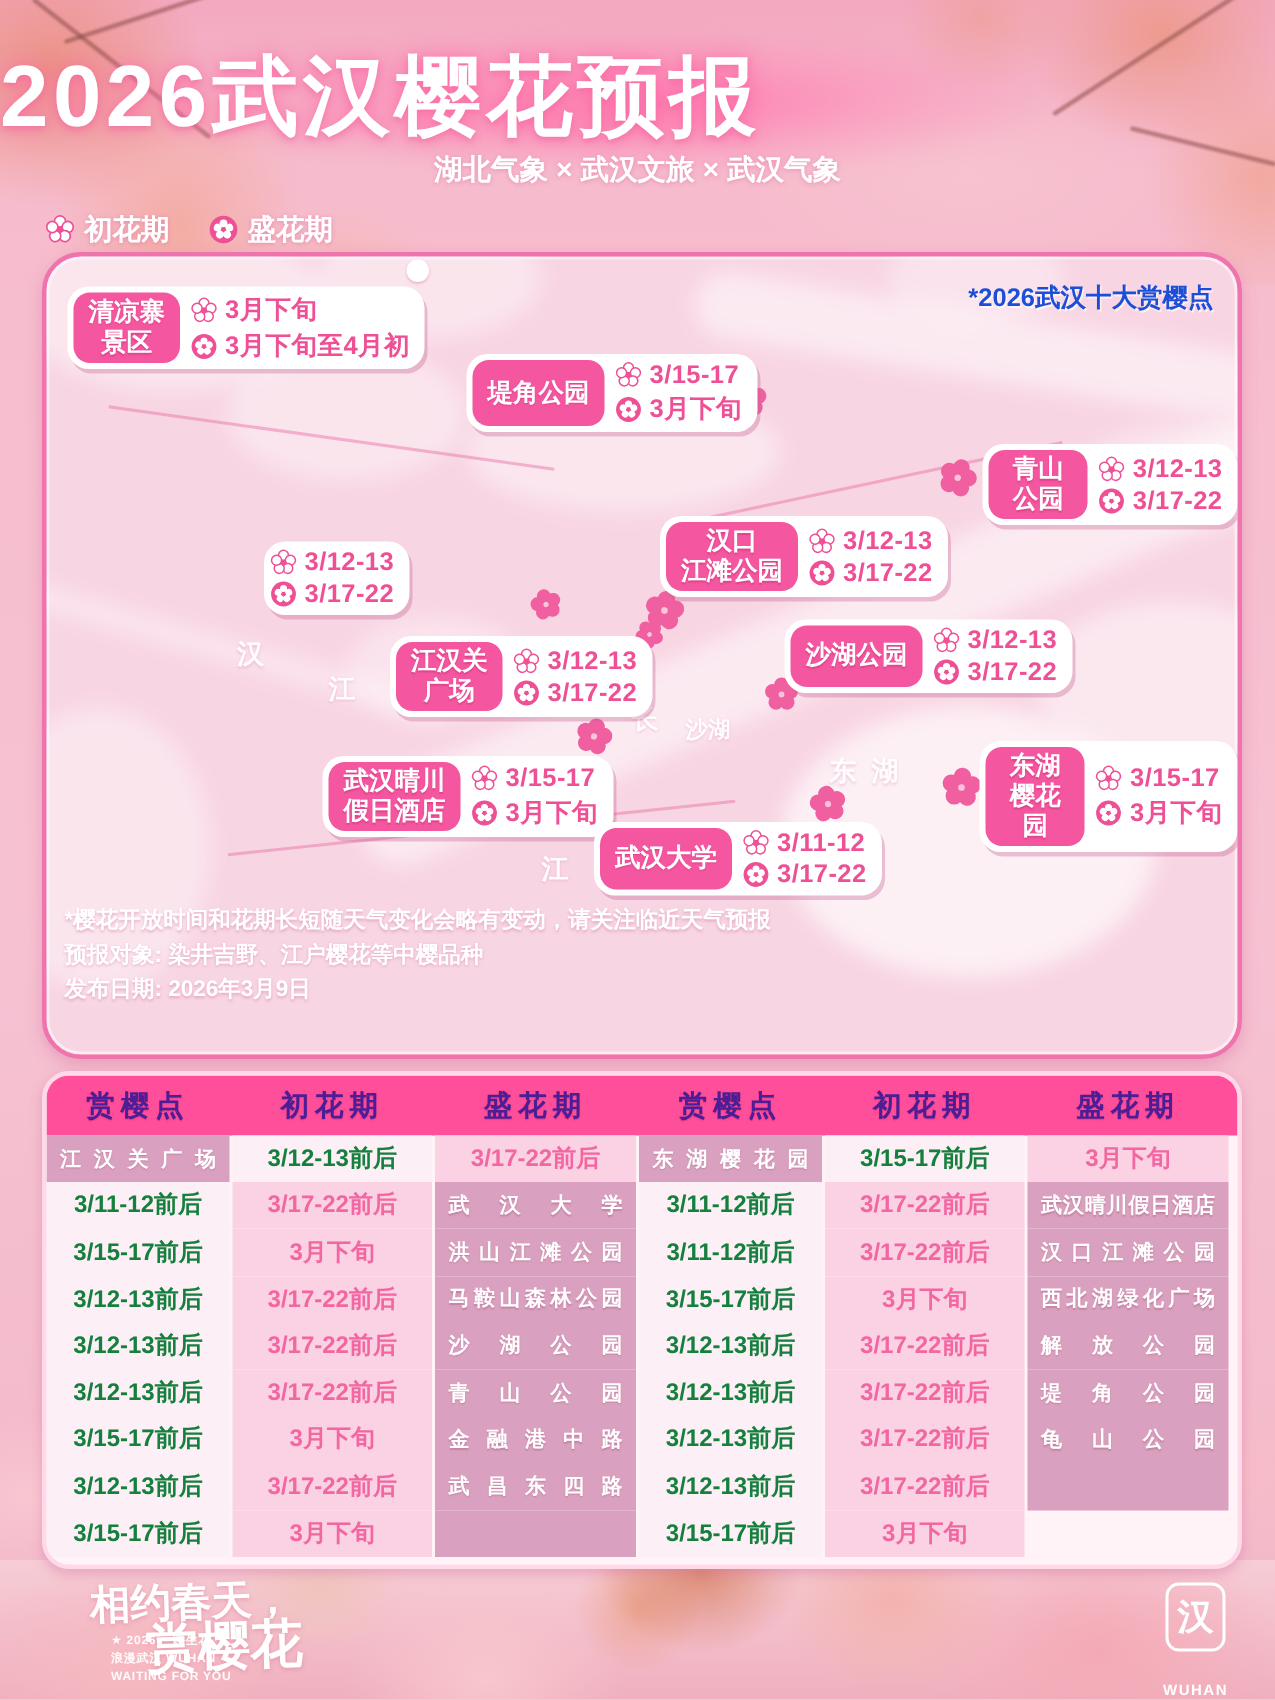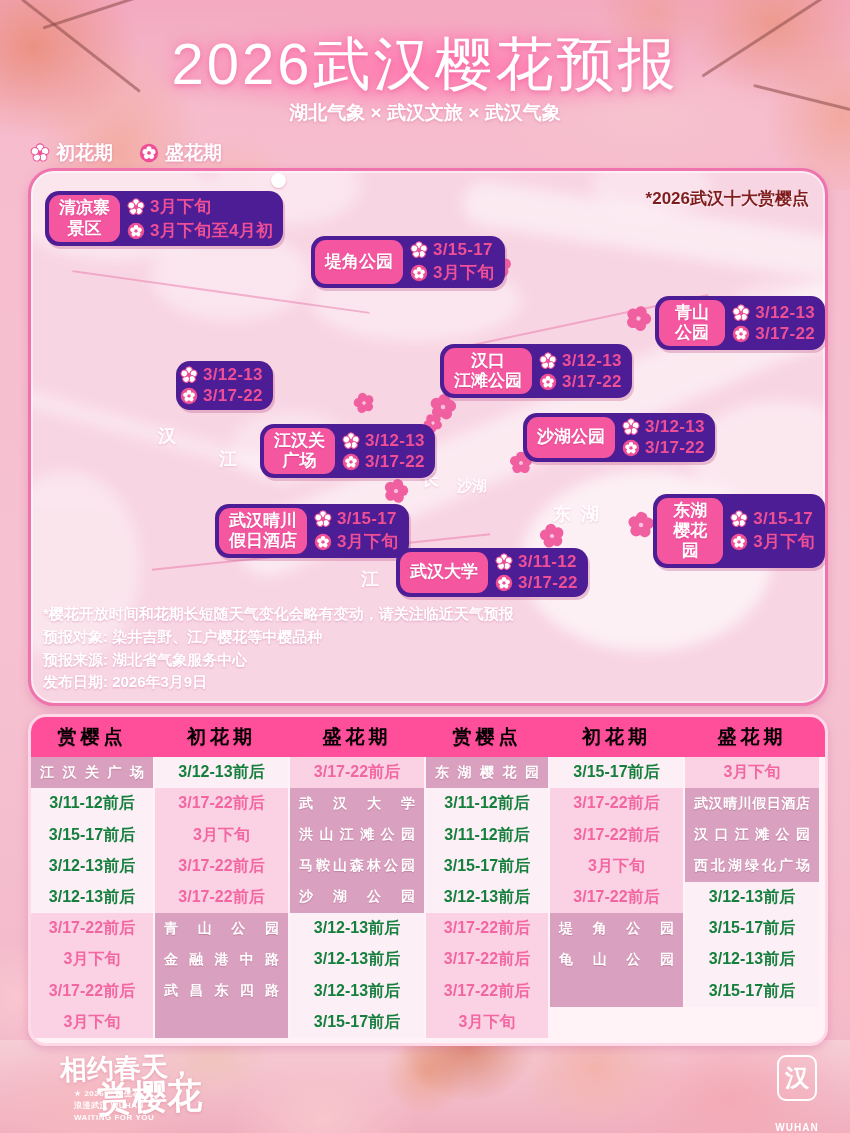--- a/index.html
+++ b/index.html
@@ -35,63 +35,63 @@
       radial-gradient(150px 95px at 10% 75%, #f6b9c1, transparent 72%),
       radial-gradient(170px 115px at 86% 65%, #f4aab6, transparent 72%),
       radial-gradient(130px 95px at 38% 85%, #f8c6cd, transparent 72%),
       radial-gradient(110px 85px at 70% 30%, #f3b3ad, transparent 72%),
       radial-gradient(80px 60px at 25% 20%, #f0c4bd, transparent 72%),
       linear-gradient(180deg,#f6cdd6,#f0afbe);
   }
   
   .title-glow{position:absolute;left:145px;top:18px;width:560px;height:100px;border-radius:50%;
     background:radial-gradient(closest-side,rgba(255,120,175,.95),rgba(255,140,185,.45) 60%,transparent);filter:blur(6px);}
-  .title{position:absolute;left:0;top:26px;width:850px;text-align:center;
-    font-size:58px;font-weight:400;color:#fff;letter-spacing:3px;
+  .title{position:absolute;left:0;top:26px;width:850px;
+    font-size:58px;font-weight:700;color:#fff;letter-spacing:3px;
     text-shadow:0 0 14px rgba(255,110,170,.9),0 2px 4px rgba(233,90,150,.5);}
   .subtitle{position:absolute;left:0;top:100px;width:850px;text-align:center;
     font-size:19px;font-weight:700;color:#fff;text-shadow:0 1px 3px rgba(220,110,160,.5);}
   .legend{position:absolute;left:30px;top:140px;display:flex;gap:26px;align-items:center;}
   .legend-item{display:flex;align-items:center;gap:6px;color:#fff;font-size:19px;font-weight:700;
     text-shadow:0 1px 3px rgba(220,110,160,.6);}
   .legend-item .icn{display:inline-flex;width:20px;height:20px;}
   
   .map-panel{position:absolute;left:28px;top:168px;width:794px;height:532px;
     border:3px solid #ef74ae;border-radius:26px;background:#f8d5e3;overflow:hidden;
     box-shadow:0 0 0 2px rgba(255,255,255,.55) inset,0 4px 10px rgba(205,95,150,.35);}
   .land{position:absolute;background:rgba(255,255,255,.75);border-radius:50%;filter:blur(7px);}
   .river{position:absolute;background:rgba(255,255,255,.5);filter:blur(7px);border-radius:40px;}
   .roadline{position:absolute;background:rgba(233,120,170,.5);height:1.5px;}
-  .map-note{position:absolute;right:16px;top:16px;font-size:17px;font-weight:800;color:#7f1d1d;
+  .map-note{position:absolute;right:16px;top:16px;font-size:17px;font-weight:800;color:#1d4ed8;
     text-shadow:1px 1px 0 rgba(255,255,255,.65);}
   .geo{position:absolute;color:rgba(255,255,255,.95);font-weight:800;
     text-shadow:0 1px 2px rgba(225,140,180,.4);white-space:pre;}
   .map-flower{position:absolute;}
   .route-dot{position:absolute;width:15px;height:15px;background:#fff;border-radius:50%;box-shadow:0 1px 2px rgba(200,90,140,.4);}
   .route-dash{position:absolute;width:38px;height:34px;border:0;border-left:3px dashed rgba(255,255,255,.9);
     border-radius:0 0 0 30px;transform:rotate(-35deg);}
-  .pill{position:absolute;display:flex;align-items:stretch;gap:7px;background:#4c1d95;border-radius:14px;
+  .pill{position:absolute;display:flex;align-items:stretch;gap:7px;background:#ffffff;border-radius:14px;
     padding:4px 10px 4px 4px;box-shadow:2px 3px 0 rgba(198,97,145,.35);white-space:nowrap;}
   .pill-name{display:flex;align-items:center;justify-content:center;text-align:center;
     background:#f4569f;color:#fff;font-weight:800;font-size:17px;line-height:1.18;
     border-radius:11px;padding:3px 10px;white-space:pre-line;
     text-shadow:0 1px 1px rgba(190,40,110,.4);}
   .pill-dates{display:flex;flex-direction:column;justify-content:center;gap:1px;}
   .date-row{display:flex;align-items:center;gap:5px;}
   .date-row .icn{display:inline-flex;width:18px;height:18px;}
   .date-txt{color:#ee4f95;font-size:17px;font-weight:800;letter-spacing:.3px;}
   .footnote{position:absolute;left:12px;top:432px;width:560px;color:#fff;font-size:15px;
     font-weight:600;line-height:1.52;text-shadow:0 1px 2px rgba(205,110,160,.45);}
   
   .table-panel{position:absolute;left:28px;top:714px;width:794px;height:326px;
     border:3px solid #ffd9e8;border-radius:18px;background:#fff3f8;overflow:hidden;
     box-shadow:0 3px 8px rgba(205,95,150,.35);display:flex;flex-direction:column;}
   .table-header{display:grid;grid-template-columns:122px 133px 134px 122px 133px 134px;column-gap:2px;
     background:#ff4f9b;height:40px;align-items:center;flex:0 0 40px;}
-  .th{color:#000000;font-size:19px;font-weight:800;text-align:center;letter-spacing:4px;
+  .th{color:#4c1d95;font-size:19px;font-weight:800;text-align:center;letter-spacing:4px;
     text-shadow:0 1px 1px rgba(200,40,110,.5);}
   .table-body{display:grid;grid-template-columns:122px 133px 134px 122px 133px 134px;
     grid-auto-rows:1fr;column-gap:2px;flex:1 1 auto;padding-bottom:5px;}
   .cell{display:flex;align-items:center;justify-content:center;font-size:16px;}
   .name-cell{background:#d9a1bf;color:#fff;font-weight:700;font-size:14px;
     justify-content:flex-start;padding:0 9px;text-shadow:0 1px 1px rgba(170,90,130,.45);}
   .name-inner{width:100%;text-align:justify;text-align-last:justify;}
   .first-cell{background:#fdeff6;color:#15803d;font-weight:700;}
   .full-cell{background:#fbd2e3;color:#f266a1;font-weight:700;}
   
@@ -647,21 +647,20 @@
               </span>
               <span class="date-txt">3/17-22</span>
             </div>
      </div>
         </div>
       </div>
 
     <div class="footnote">
       <div>*樱花开放时间和花期长短随天气变化会略有变动，请关注临近天气预报</div>
       <div>预报对象: 染井吉野、江户樱花等中樱品种</div>
-      <div>预报来源: 湖北省气象服务中心</div>
       <div>发布日期: 2026年3月9日</div>
     </div>
   </div>
 
   <div class="table-panel">
     <div class="table-header">
       <div class="th">赏樱点</div>
       <div class="th">初花期</div>
       <div class="th">盛花期</div>
       <div class="th">赏樱点</div>
@@ -709,20 +708,23 @@
         <div class="cell name-cell">
           <span class="name-inner">西北湖绿化广场</span>
         </div>
         <div class="cell first-cell">3/12-13前后</div>
         <div class="cell full-cell">3/17-22前后</div>
         <div class="cell name-cell">
           <span class="name-inner">沙湖公园</span>
         </div>
         <div class="cell first-cell">3/12-13前后</div>
         <div class="cell full-cell">3/17-22前后</div>
+        <div class="cell name-cell">
+          <span class="name-inner">解放公园</span>
+        </div>
         <div class="cell first-cell">3/12-13前后</div>
         <div class="cell full-cell">3/17-22前后</div>
         <div class="cell name-cell">
           <span class="name-inner">青山公园</span>
         </div>
         <div class="cell first-cell">3/12-13前后</div>
         <div class="cell full-cell">3/17-22前后</div>
         <div class="cell name-cell">
           <span class="name-inner">堤角公园</span>
         </div>

